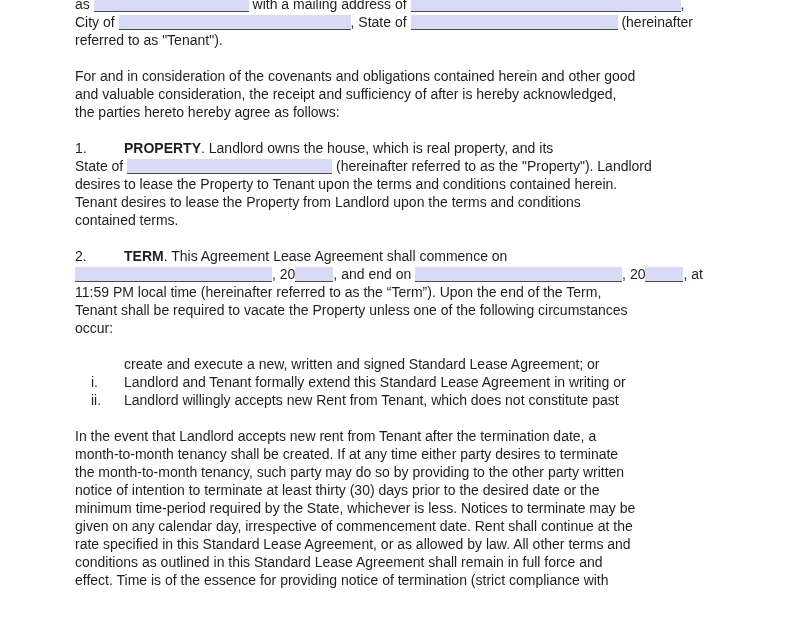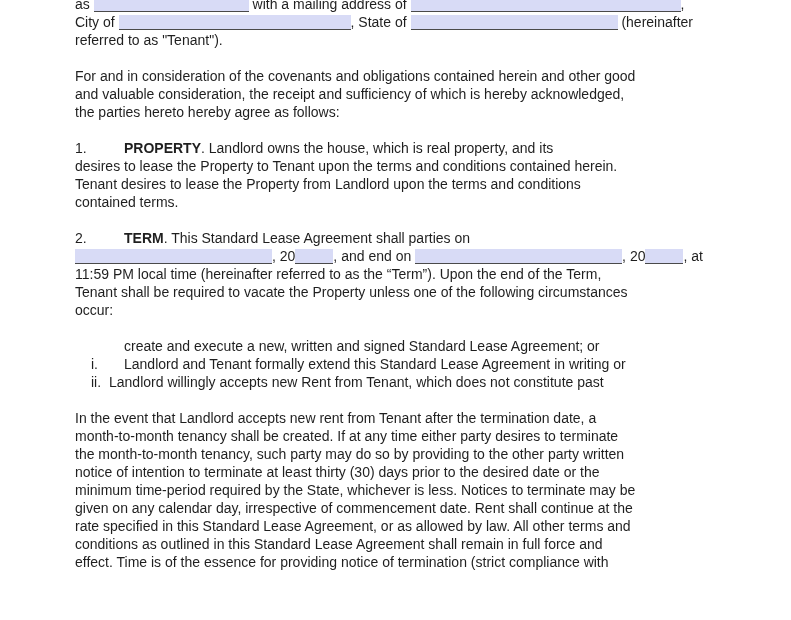--- a/index.html
+++ b/index.html
@@ -52,40 +52,41 @@
 <body style="background: rgb(255, 255, 255); color: rgb(31, 31, 31);">
 
 <div id="document">
     <div class="para">
       <div class="line"><span class="text">as </span><span class="blank" style="width: 155px;"></span><span class="text"> with a mailing address of </span><span class="blank" style="width: 270px;"></span><span class="text">,</span></div>
       <div class="line"><span class="text">City of </span><span class="blank" style="width: 232px;"></span><span class="text">, State of </span><span class="blank" style="width: 207px;"></span><span class="text"> (hereinafter</span></div>
       <div class="line"><span class="text">referred to as "Tenant").</span></div>
     </div>
     <div class="para">
       <div class="line"><span class="text">For and in consideration of the covenants and obligations contained herein and other good</span></div>
-      <div class="line"><span class="text">and valuable consideration, the receipt and sufficiency of which is hereby acknowledged,</span></div>
+      <div class="line"><span class="text">and valuable consideration, the receipt and sufficiency of after is hereby acknowledged,</span></div>
       <div class="line"><span class="text">the parties hereto hereby agree as follows:</span></div>
     </div>
     <div class="para">
       <div class="line"><span class="marker" style="width: 49px;">1.</span><span class="bold">PROPERTY</span><span class="text">. Landlord owns the house, which is real property, and its</span></div>
+      <div class="line"><span class="text">State of </span><span class="blank" style="width: 205px;"></span><span class="text"> (hereinafter referred to as the "Property"). Landlord</span></div>
       <div class="line"><span class="text">desires to lease the Property to Tenant upon the terms and conditions contained herein.</span></div>
       <div class="line"><span class="text">Tenant desires to lease the Property from Landlord upon the terms and conditions</span></div>
       <div class="line"><span class="text">contained terms.</span></div>
     </div>
     <div class="para">
-      <div class="line"><span class="marker" style="width: 49px;">2.</span><span class="bold">TERM</span><span class="text">. This Standard Lease Agreement shall parties on</span></div>
+      <div class="line"><span class="marker" style="width: 49px;">2.</span><span class="bold">TERM</span><span class="text">. This Agreement Lease Agreement shall commence on</span></div>
       <div class="line"><span class="blank" style="width: 197px;"></span><span class="text">, 20</span><span class="blank" style="width: 38px;"></span><span class="text">, and end on </span><span class="blank" style="width: 207px;"></span><span class="text">, 20</span><span class="blank" style="width: 38px;"></span><span class="text">, at</span></div>
       <div class="line"><span class="text">11:59 PM local time (hereinafter referred to as the “Term”). Upon the end of the Term,</span></div>
       <div class="line"><span class="text">Tenant shall be required to vacate the Property unless one of the following circumstances</span></div>
       <div class="line"><span class="text">occur:</span></div>
     </div>
     <div class="para">
       <div class="line"><span class="ind" style="width: 49px;"></span><span class="text">create and execute a new, written and signed Standard Lease Agreement; or</span></div>
       <div class="line"><span class="ind" style="width: 16px;"></span><span class="marker" style="width: 33px;">i.</span><span class="text">Landlord and Tenant formally extend this Standard Lease Agreement in writing or</span></div>
-      <div class="line"><span class="ind" style="width: 16px;"></span><span class="marker" style="width: 18px;">ii.</span><span class="text">Landlord willingly accepts new Rent from Tenant, which does not constitute past</span></div>
+      <div class="line"><span class="ind" style="width: 16px;"></span><span class="marker" style="width: 33px;">ii.</span><span class="text">Landlord willingly accepts new Rent from Tenant, which does not constitute past</span></div>
     </div>
     <div class="para">
       <div class="line"><span class="text">In the event that Landlord accepts new rent from Tenant after the termination date, a</span></div>
       <div class="line"><span class="text">month-to-month tenancy shall be created. If at any time either party desires to terminate</span></div>
       <div class="line"><span class="text">the month-to-month tenancy, such party may do so by providing to the other party written</span></div>
       <div class="line"><span class="text">notice of intention to terminate at least thirty (30) days prior to the desired date or the</span></div>
       <div class="line"><span class="text">minimum time-period required by the State, whichever is less. Notices to terminate may be</span></div>
       <div class="line"><span class="text">given on any calendar day, irrespective of commencement date. Rent shall continue at the</span></div>
       <div class="line"><span class="text">rate specified in this Standard Lease Agreement, or as allowed by law. All other terms and</span></div>
       <div class="line"><span class="text">conditions as outlined in this Standard Lease Agreement shall remain in full force and</span></div>

